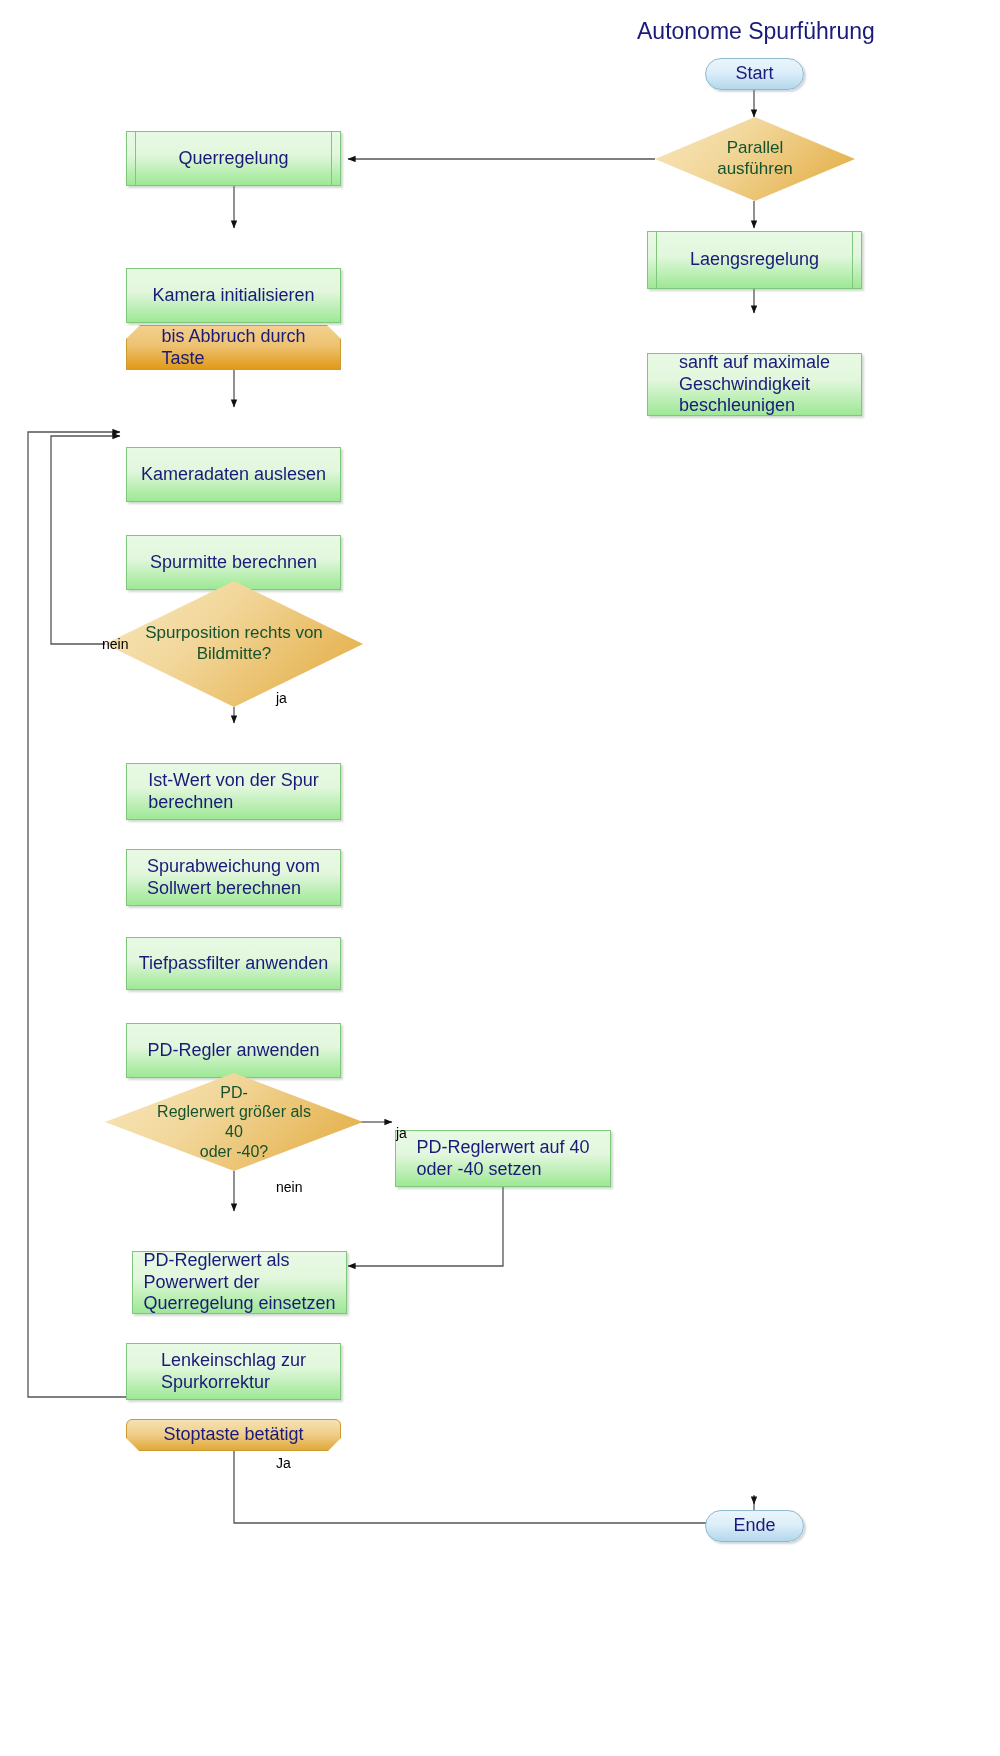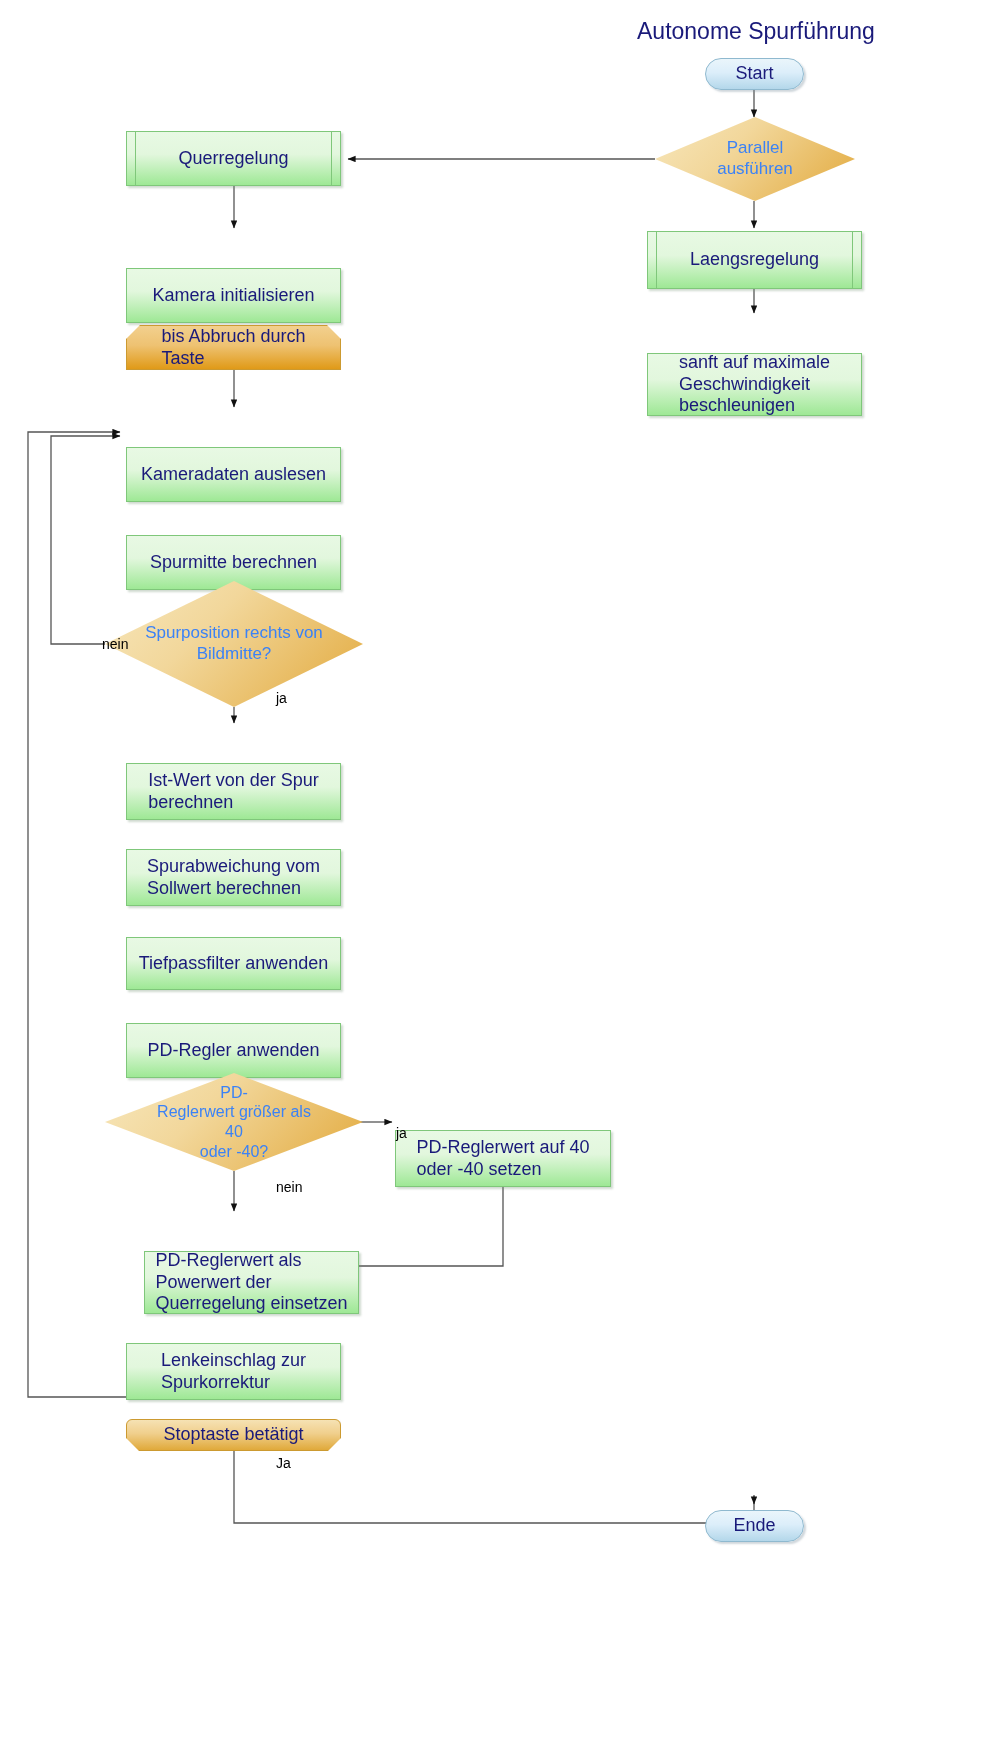--- a/index.html
+++ b/index.html
@@ -93,21 +93,21 @@
     background: linear-gradient(135deg, #f7e7bc 0%, #f2d79b 38%, #e2a93c 100%);
     clip-path: polygon(50% 0, 100% 50%, 50% 100%, 0 50%);
   }
   .decision .dlabel {
     position: absolute;
     left: 0; top: 0; right: 0; bottom: 0;
     display: flex;
     align-items: center;
     justify-content: center;
     text-align: center;
-    color: #3b82f6;
+    color: #14532d;
     font-size: 17px;
     line-height: 1.22;
     white-space: pre-line;
   }
   
   .elabel {
     position: absolute;
     color: #000;
     font-size: 14px;
     font-family: "Liberation Sans", sans-serif;
@@ -227,21 +227,21 @@
     <div class="dshape"></div>
     <div class="dlabel" style="font-size:16px;">PD-
 Reglerwert größer als
 40
 oder -40?</div>
   </div>
 
   <div class="node proc" style="left:395px; top:1093px; width:216px; height:57px;">PD-Reglerwert auf 40
 oder -40 setzen</div>
 
-  <div class="node proc" style="left:144px; top:1214px; width:215px; height:63px;">PD-Reglerwert als
+  <div class="node proc" style="left:132px; top:1214px; width:215px; height:63px;">PD-Reglerwert als
 Powerwert der
 Querregelung einsetzen</div>
 
   <div class="node proc" style="left:126px; top:1306px; width:215px; height:57px;">Lenkeinschlag zur
 Spurkorrektur</div>
 
   <div class="node loopend" style="left:126px; top:1419px; width:215px; height:32px;">Stoptaste betätigt</div>
 
   <div class="node term" style="left:705px; top:1510px; width:99px; height:32px;">Ende</div>
 

